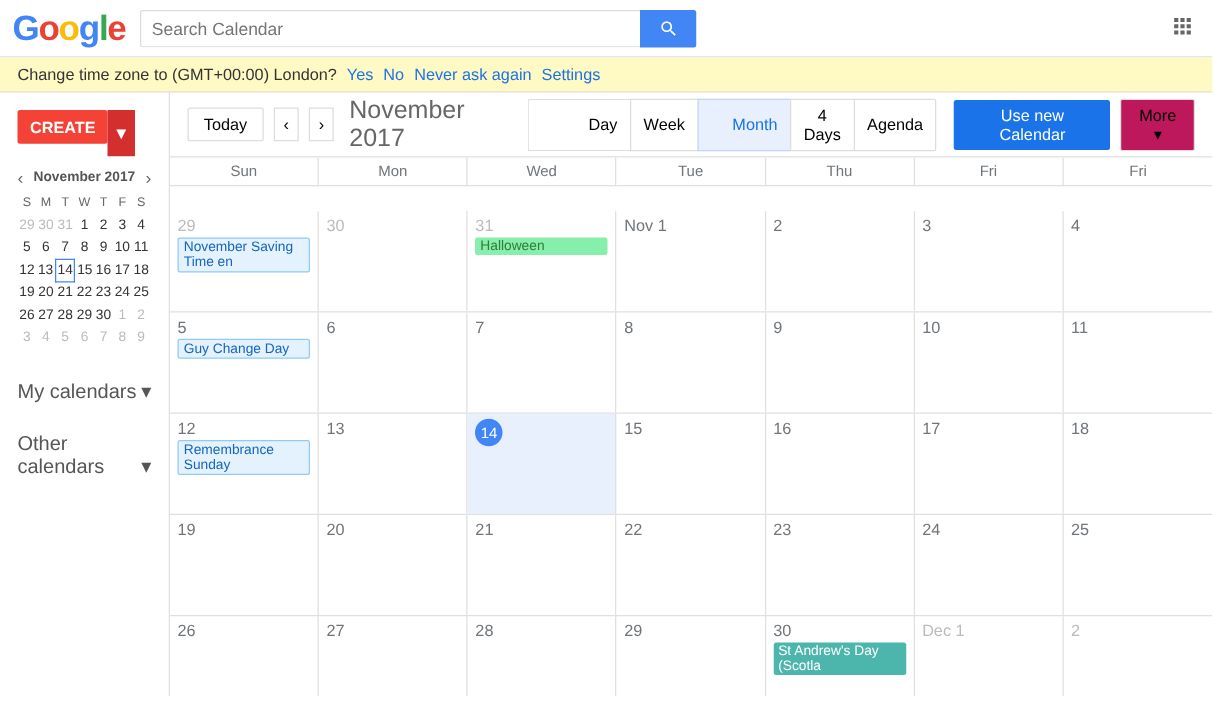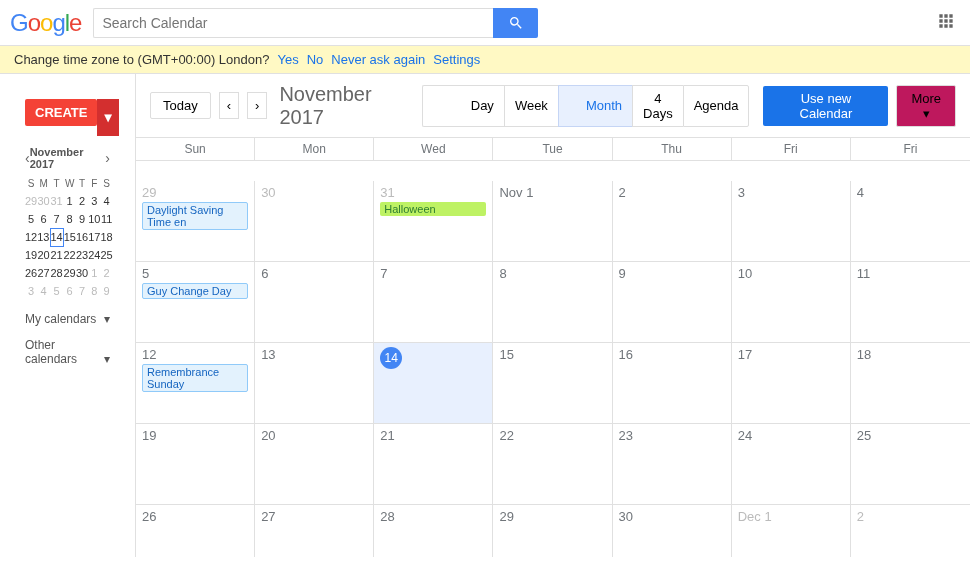--- a/index.html
+++ b/index.html
@@ -1,60 +1,60 @@
 <!DOCTYPE html>
 <html><head>
   <meta charset="utf-8">
   <style>
     * { box-sizing: border-box; margin: 0; padding: 0; }
     body { font-family: Arial, sans-serif; font-size: 13px; color: #333; background: #fff; width: 970px; height: 561px; overflow: hidden; }
 
     
     .top-bar { display: flex; align-items: center; padding: 6px 10px; border-bottom: 1px solid #e0e0e0; height: 46px; }
-    .google-logo { font-size: 24px; margin-right: 12px; color: #4285f4; font-weight: normal; letter-spacing: -1px; }
+    .google-logo { font-size: 28px; margin-right: 12px; color: #4285f4; font-weight: bold; letter-spacing: -1px; }
     .google-logo span.g { color: #4285f4; }
     .google-logo span.o1 { color: #ea4335; }
     .google-logo span.o2 { color: #fbbc05; }
     .google-logo span.g2 { color: #4285f4; }
     .google-logo span.l { color: #34a853; }
     .google-logo span.e { color: #ea4335; }
     .search-container { display: flex; align-items: flex-start; flex: 1; max-width: 500px; margin-right: auto; }
     .search-input { width: 400px; height: 30px; border: 1px solid #ddd; border-right: none; padding: 0 8px; font-size: 14px; outline: none; border-radius: 2px 0 0 2px; }
     .search-btn { width: 45px; height: 30px; background: #4285f4; border: none; cursor: pointer; border-radius: 0 2px 2px 0; display: flex; align-items: center; justify-content: center; }
     .search-btn svg { fill: white; }
     .apps-icon { margin-left: auto; cursor: pointer; padding: 4px; }
 
     
     .tz-banner { background: #fff9c4; padding: 6px 14px; font-size: 13px; display: flex; align-items: center; gap: 8px; border-bottom: 1px solid #e0e0e0; }
     .tz-link { color: #1a73e8; text-decoration: none; cursor: pointer; }
 
     
     .main-layout { display: flex; height: calc(561px - 46px - 32px); }
 
     
-    .sidebar { width: 136px; padding: 25px; border-right: 1px solid #e0e0e0; flex-shrink: 0; }
+    .sidebar { width: 136px; padding: 14px; border-right: 1px solid #e0e0e0; flex-shrink: 0; }
     .create-btn { display: flex; align-items: center; background: #f44236; color: white; border: none; border-radius: 2px; padding: 6px 10px; font-size: 13px; font-weight: bold; cursor: pointer; margin-bottom: 10px; }
     .create-dropdown { background: #d32f2f; color: white; border: none; padding: 6px 4px; cursor: pointer; }
 
     
     .mini-cal { font-size: 11px; }
     .mini-cal-header { display: flex; align-items: center; justify-content: space-between; margin-bottom: 4px; }
     .mini-cal-title { font-size: 11px; font-weight: bold; color: #555; }
     .mini-cal-nav { background: none; border: none; cursor: pointer; color: #666; font-size: 14px; line-height: 1; }
     .mini-cal-grid { width: 100%; border-collapse: collapse; }
     .mini-cal-grid th { color: #666; font-size: 10px; font-weight: normal; text-align: center; width: 18px; height: 18px; }
     .mini-cal-grid td { text-align: center; width: 18px; height: 18px; cursor: pointer; border-radius: 50%; font-size: 11px; color: #333; }
     .mini-cal-grid td.other-month { color: #bbb; }
     .mini-cal-grid td.selected-day { border: 1px solid #4285f4; border-radius: 50%; }
 
     
-    .section-label { display: flex; align-items: flex-end; justify-content: space-between; margin-top: 12px; margin-bottom: 4px; font-size: 12px; color: #555; cursor: pointer; }
-
-    
-    .cal-toolbar { display: flex; align-items: center; padding: 6px 14px; border-bottom: 1px solid #e0e0e0; height: 64px; gap: 8px; }
+    .section-label { display: flex; align-items: flex-end; justify-content: space-between; margin-top: 24px; margin-bottom: 4px; font-size: 16px; color: #555; cursor: pointer; }
+
+    
+    .cal-toolbar { display: flex; align-items: center; padding: 6px 14px; border-bottom: 1px solid #e0e0e0; height: 52px; gap: 8px; }
     .today-btn { border: 1px solid #ddd; background: white; padding: 5px 12px; border-radius: 2px; cursor: pointer; font-size: 13px; }
     .nav-btn { border: 1px solid #ddd; background: white; padding: 5px 7px; cursor: pointer; font-size: 13px; }
     .nav-btn:first-child { border-radius: 2px 0 0 2px; border-right: none; }
     .nav-btn:last-child { border-radius: 0 2px 2px 0; }
     .cal-month-title { font-size: 20px; color: #666; margin-left: 4px; margin-right: auto; }
     .view-btn { border: 1px solid #ddd; background: white; padding: 5px 10px; cursor: pointer; font-size: 13px; }
     .view-btn.active { background: #e8f0fe; color: #1a73e8; border-color: #c5d5f5; padding-left: 27px; }
     .view-btn:not(:last-child) { border-right: none; }
     .view-btns { display: flex; }
     .view-btns .view-btn:first-child { border-radius: 2px 0 0 2px; padding-left: 48px; }
@@ -71,21 +71,21 @@
     .cal-body { display: grid; grid-template-rows: repeat(5, 1fr); flex: 1; }
     .cal-week-row { display: grid; grid-template-columns: repeat(7, 1fr); border-bottom: 1px solid #e0e0e0; }
     .cal-week-row:last-child { border-bottom: none; }
     .cal-cell { border-right: 1px solid #e0e0e0; padding: 4px 6px; position: relative; min-height: 80px; }
     .cal-cell:last-child { border-right: none; }
     .cal-cell.today-cell { background: #e8f0fe; }
     .cal-day-num { font-size: 13px; color: #70757a; margin-bottom: 2px; }
     .cal-day-num.other-month { color: #bbb; }
     .cal-day-num.today-num { background: #4285f4; color: white; border-radius: 50%; width: 22px; height: 22px; display: flex; align-items: center; justify-content: center; font-size: 12px; }
     .cal-event { font-size: 11px; padding: 1px 4px; border-radius: 2px; margin-bottom: 2px; cursor: pointer; }
-    .event-green { background: #bef264; color: #2e7d32; }
+    .event-green { background: #86efac; color: #2e7d32; }
     .event-blue-outline { background: #e3f2fd; color: #1565c0; border: 1px solid #90caf9; }
     .event-teal { background: #4db6ac; color: white; }
 
     .main-content { display: flex; flex-direction: column; flex: 1; }
   </style>
 </head>
 <body>
 
 <div class="top-bar">
   <div class="google-logo">
@@ -237,21 +237,21 @@
           <div class="cal-header-cell">Wed</div>
           <div class="cal-header-cell">Tue</div>
           <div class="cal-header-cell">Thu</div>
           <div class="cal-header-cell">Fri</div>
           <div class="cal-header-cell">Fri</div>
         </div>
         <div class="cal-body" id="cal-body">
         <div class="cal-week-row">
               <div class="cal-cell">
                 <div class="cal-day-num other-month">29</div>
-                <div class="cal-event event-blue-outline">Daylight Saving Time en</div>
+                <div class="cal-event event-blue-outline">November Saving Time en</div>
               </div>
               <div class="cal-cell">
                 <div class="cal-day-num other-month">30</div>
               </div>
               <div class="cal-cell">
                 <div class="cal-day-num other-month">31</div>
                 <div class="cal-event event-green">Halloween</div>
               </div>
               <div class="cal-cell">
                 <div class="cal-day-num">Nov 1</div>
@@ -345,20 +345,21 @@
                 <div class="cal-day-num">27</div>
               </div>
               <div class="cal-cell">
                 <div class="cal-day-num">28</div>
               </div>
               <div class="cal-cell">
                 <div class="cal-day-num">29</div>
               </div>
               <div class="cal-cell">
                 <div class="cal-day-num">30</div>
+                <div class="cal-event event-teal">St Andrew's Day (Scotla</div>
               </div>
               <div class="cal-cell">
                 <div class="cal-day-num other-month">Dec 1</div>
               </div>
               <div class="cal-cell">
                 <div class="cal-day-num other-month">2</div>
               </div>
             </div>
           </div>
       </div>

